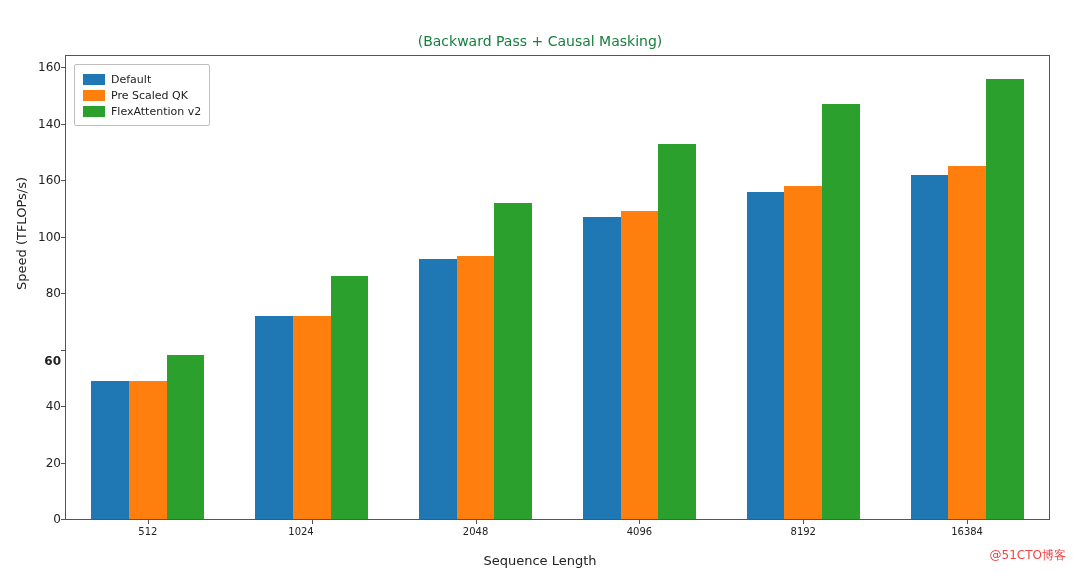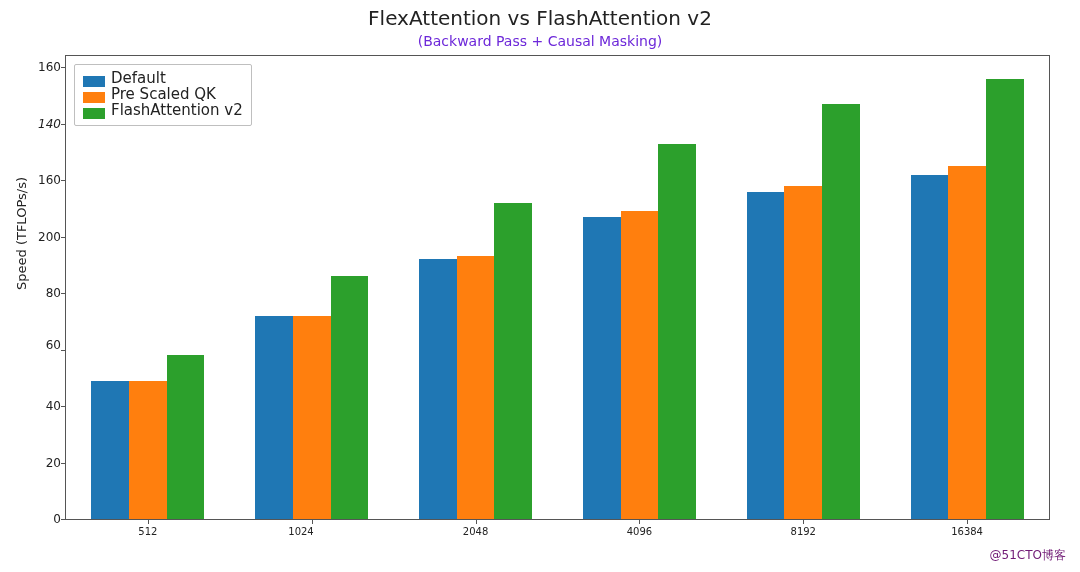--- a/index.html
+++ b/index.html
@@ -1,71 +1,71 @@
 <!DOCTYPE html>
 <html><head>
 <meta charset="utf-8">
 <style>
   html,body{margin:0;padding:0;background:#fff;font-family:"DejaVu Sans","Helvetica Neue",Arial,sans-serif;color:#222}
   .frame{position:relative;width:1080px;height:572px;overflow:hidden}
-  .watermark{position:absolute;right:14px;bottom:8px;color:#701a75;font-size:12px}
+  .watermark{position:absolute;right:14px;bottom:8px;color:#ef4444;font-size:12px}
   .plot{position:absolute;left:65px;top:55px;width:985px;height:465px;border:1px solid #555;box-sizing:border-box}
   .title{position:absolute;left:0;right:0;top:6px;text-align:center;font-size:20px;color:#222}
-  .subtitle{position:absolute;left:0;right:0;top:33px;text-align:center;font-size:14px;color:#6d28d9}
+  .subtitle{position:absolute;left:0;right:0;top:33px;text-align:center;font-size:14px;color:#15803d}
   .ylabel{position:absolute;left:14px;top:290px;transform:rotate(-90deg);transform-origin:left top;font-size:13px}
   .xlabel{position:absolute;left:0;right:0;bottom:4px;text-align:center;font-size:13px}
   .tick-y{position:absolute;left:-10px;width:50px;text-align:right;font-size:12px;color:#222;height:12px;line-height:12px;transform:translateY(-6px)}
   .tick-y-mark{position:absolute;left:-5px;width:5px;height:1px;background:#555}
   .tick-x{position:absolute;bottom:-18px;font-size:10px;color:#222;text-align:right;transform:translateX(-50%)}
   .tick-x-mark{position:absolute;bottom:-5px;width:1px;height:5px;background:#555}
   .bar{position:absolute;bottom:0}
   .legend{position:absolute;left:8px;top:8px;border:1px solid #bfbfbf;background:#fff;padding:6px 8px;border-radius:2px}
-  .legend-row{display:flex;align-items:flex-end;font-size:15px;height:16px}
+  .legend-row{display:flex;align-items:center;font-size:11px;height:16px}
   .legend-sw{width:22px;height:11px;margin-right:6px}
   .c0{background:#1f77b4}.c1{background:#ff7f0e}.c2{background:#2ca02c}
 </style>
 </head>
 <body>
 <div class="frame">
 
-<div class="title">FlexAttention vs FlashAttention v2</div>
 <div class="subtitle">(Backward Pass + Causal Masking)</div>
 <div class="ylabel">Speed (TFLOPs/s)</div>
+<div class="xlabel">Sequence Length</div>
 <div class="watermark">@51CTO博客</div>
 
 <div class="plot" id="plot">
   <div class="legend">
     <div class="legend-row">
       <span class="legend-sw c0"></span>
       <span>Default</span>
     </div>
     <div class="legend-row">
       <span class="legend-sw c1"></span>
       <span>Pre Scaled QK</span>
     </div>
     <div class="legend-row">
       <span class="legend-sw c2"></span>
-      <span>FlashAttention v2</span>
+      <span>FlexAttention v2</span>
     </div>
   </div>
 <div class="tick-y" style="top: 463px; left: -55px;">0</div>
       <div class="tick-y-mark" style="top: 463px;"></div>
       <div class="tick-y" style="top: 406.537px; left: -55px;">20</div>
       <div class="tick-y-mark" style="top: 406.537px;"></div>
       <div class="tick-y" style="top: 350.073px; left: -55px;">40</div>
       <div class="tick-y-mark" style="top: 350.073px;"></div>
-      <div class="tick-y" style="top: 289px; left: -55px;">60</div>
+      <div class="tick-y" style="top: 305px; left: -55px; font-weight: bold;">60</div>
       <div class="tick-y-mark" style="top: 293.61px;"></div>
       <div class="tick-y" style="top: 237.146px; left: -55px;">80</div>
       <div class="tick-y-mark" style="top: 237.146px;"></div>
-      <div class="tick-y" style="top: 180.683px; left: -55px;">200</div>
+      <div class="tick-y" style="top: 180.683px; left: -55px;">100</div>
       <div class="tick-y-mark" style="top: 180.683px;"></div>
       <div class="tick-y" style="top: 124.22px; left: -55px;">160</div>
       <div class="tick-y-mark" style="top: 124.22px;"></div>
-      <div class="tick-y" style="top: 67.7561px; left: -55px; font-style: italic;">140</div>
+      <div class="tick-y" style="top: 67.7561px; left: -55px;">140</div>
       <div class="tick-y-mark" style="top: 67.7561px;"></div>
       <div class="tick-y" style="top: 11.2927px; left: -55px;">160</div>
       <div class="tick-y-mark" style="top: 11.2927px;"></div>
       <div class="tick-x" style="left: 81.9167px;">512</div>
       <div class="tick-x-mark" style="left: 81.9167px;"></div>
       <div class="bar" style="left: 25.3942px; width: 37.6817px; height: 138.335px; background: rgb(31, 119, 180);"></div>
       <div class="bar" style="left: 63.0758px; width: 37.6817px; height: 138.335px; background: rgb(255, 127, 14);"></div>
       <div class="bar" style="left: 100.757px; width: 37.6817px; height: 163.744px; background: rgb(44, 160, 44);"></div>
       <div class="tick-x" style="left: 235px;">1024</div>
       <div class="tick-x-mark" style="left: 245.75px;"></div>

